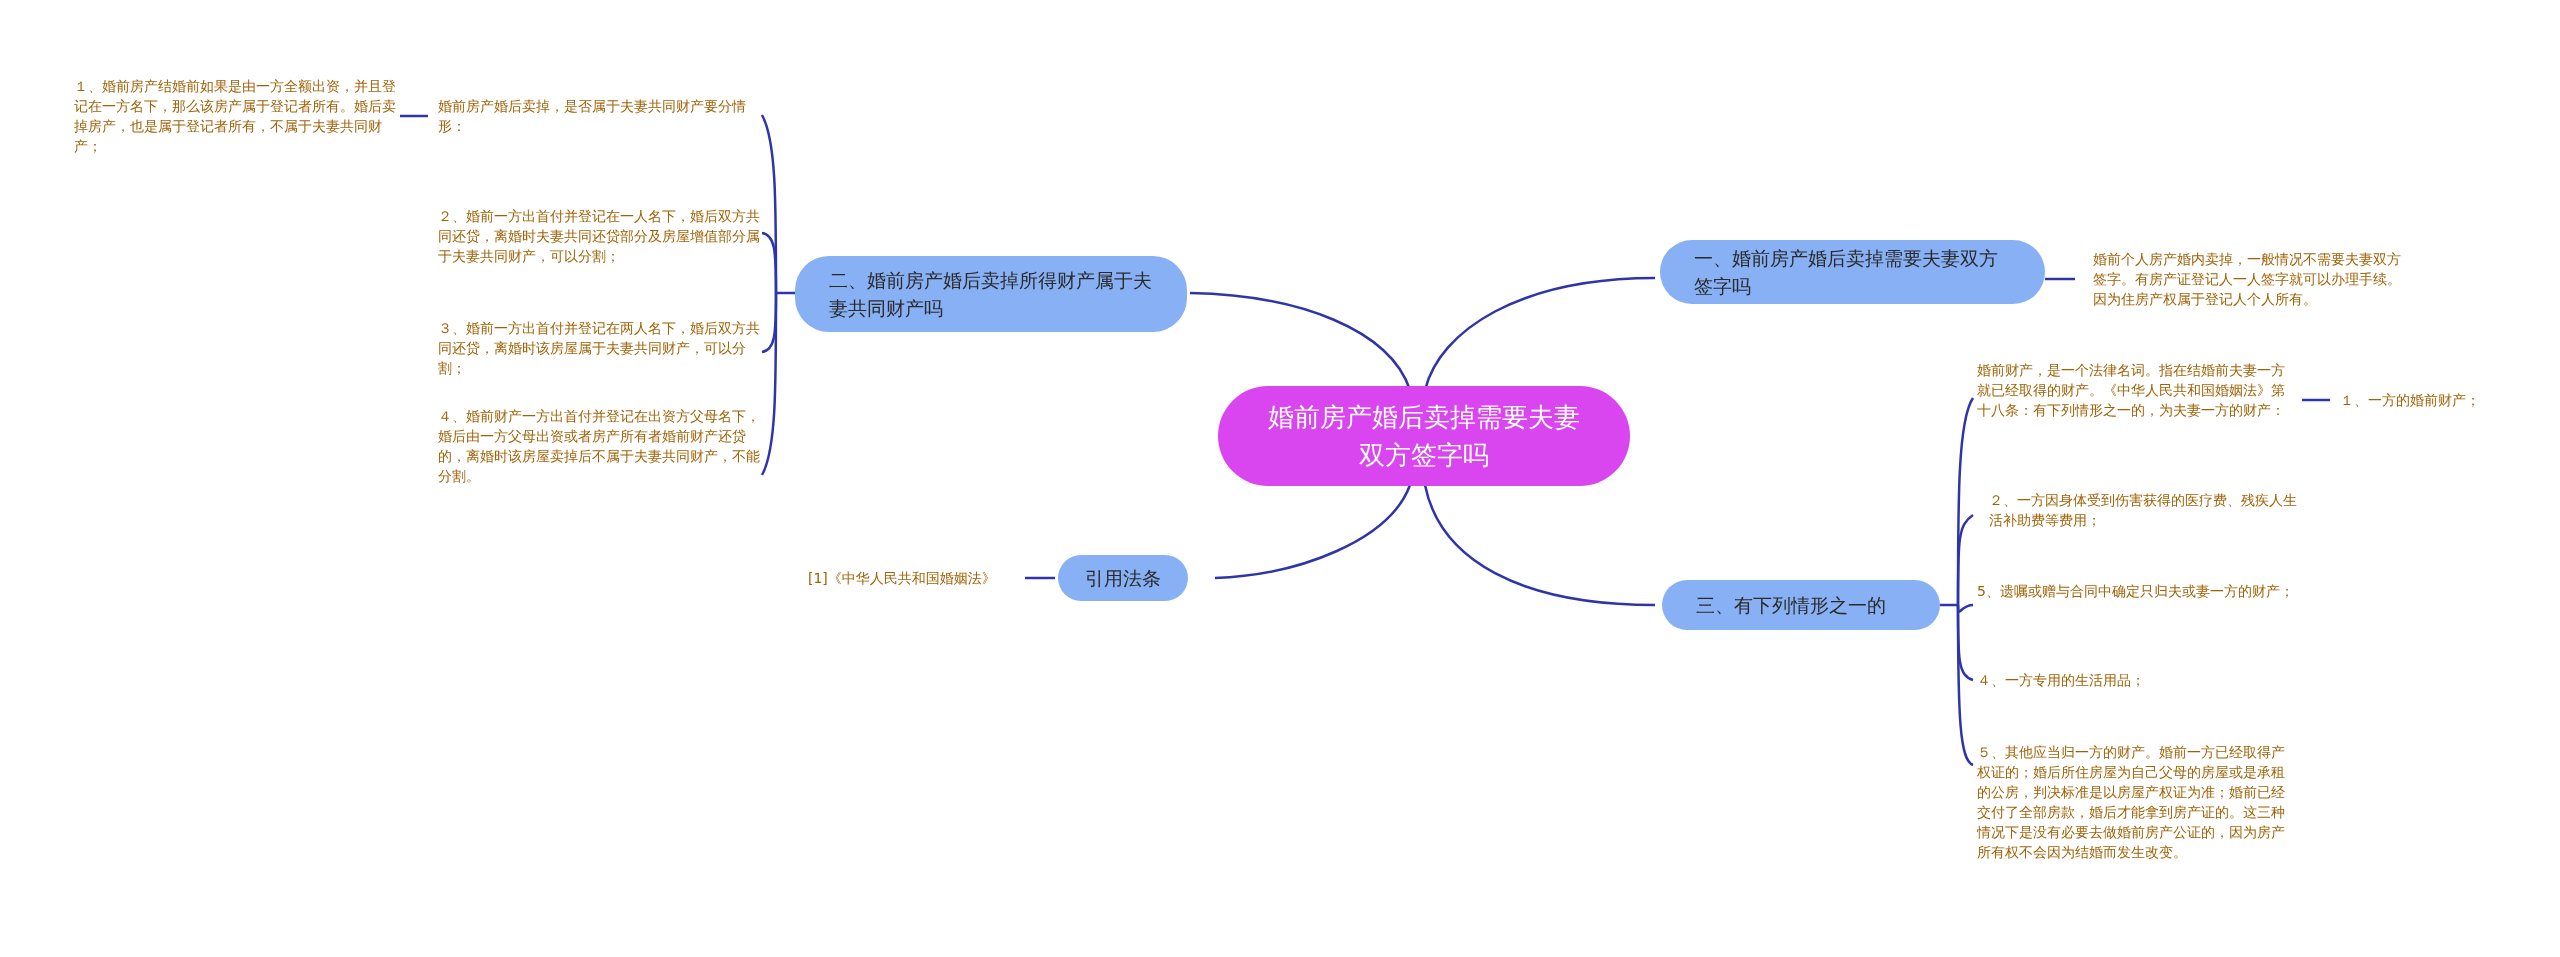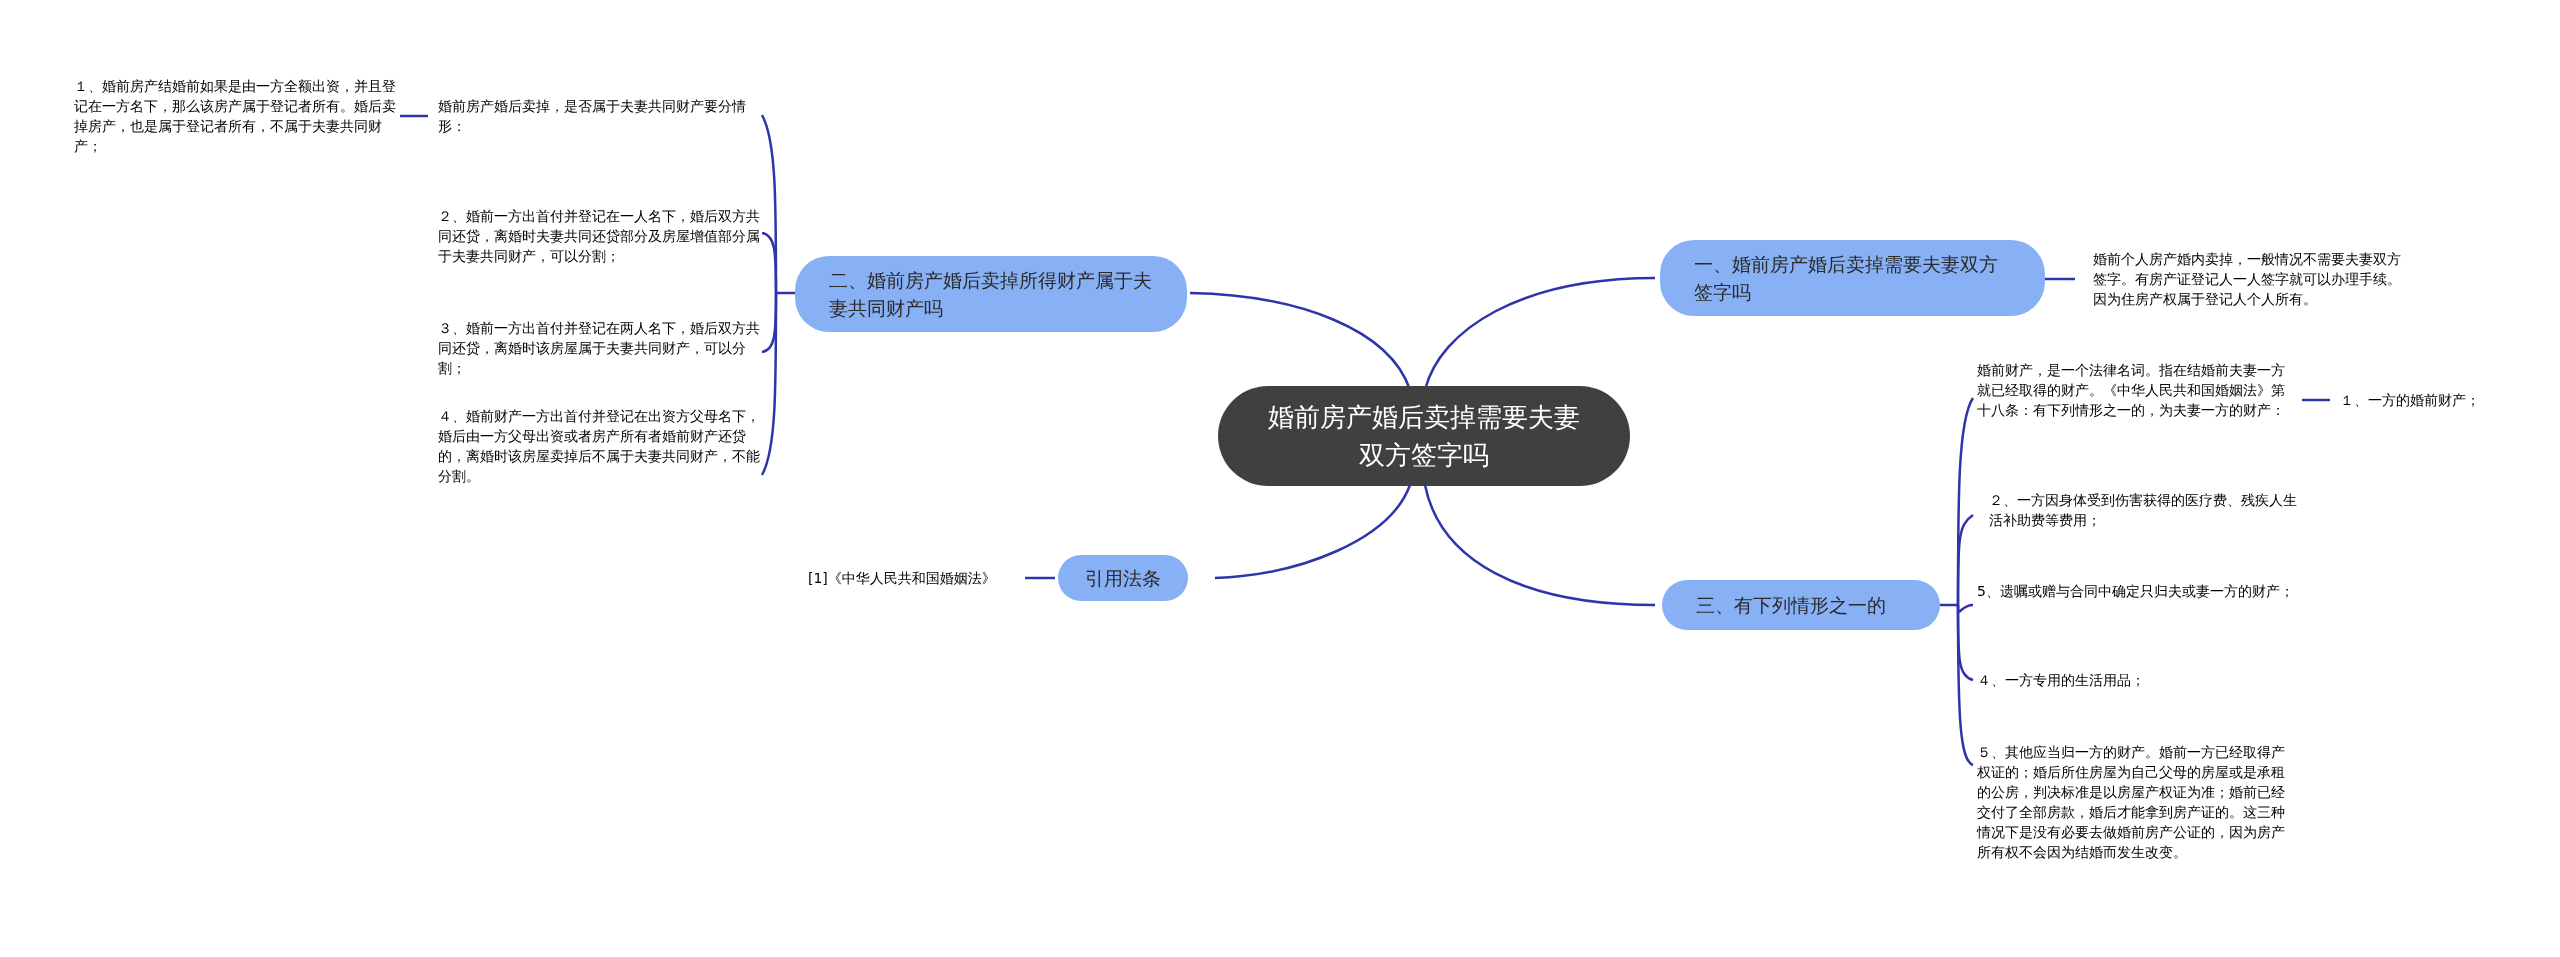--- a/index.html
+++ b/index.html
@@ -1,24 +1,24 @@
 <!DOCTYPE html>
 <html><head>
 <meta charset="utf-8">
 <style>
   html, body { margin:0; padding:0; background:#ffffff; }
   body { width:2560px; height:957px; position:relative; overflow:hidden;
          font-family: "DejaVu Sans", "Liberation Sans", sans-serif; color:#333333; }
   svg.links { position:absolute; left:0; top:0; width:2560px; height:957px; }
   .node { position:absolute; box-sizing:border-box; }
-  .root { background:#404040; color:#ffffff; border-radius:52px; display:flex; align-items:center;
+  .root { background:#d946ef; color:#ffffff; border-radius:52px; display:flex; align-items:center;
           justify-content:center; text-align:center; font-size:26px; line-height:38px; padding:0 40px; }
   .branch { background:#88b0f5; color:#2a2a2a; border-radius:34px; display:flex; align-items:center;
             font-size:19px; line-height:28px; padding:0 34px; }
-  .leaf { font-size:14px; line-height:20px; color:#000000; }
+  .leaf { font-size:14px; line-height:20px; color:#a16207; }
 </style>
 </head>
 <body>
 
 <svg class="links" viewBox="0 0 2560 957">
   <g fill="none" stroke="#2e35a8" stroke-width="2.5">
 
     <path d="M1425 390 C1440 330, 1520 278, 1655 278"></path>
 
     <path d="M1425 485 C1440 560, 1520 605, 1655 605"></path>
@@ -47,21 +47,21 @@
     <path d="M1958 605 C1958 620, 1960 605, 1973 605"></path>
 
     <path d="M2302 400 L2330 400"></path>
   </g>
 </svg>
 
 <div class="node root" style="left:1218px; top:386px; width:412px; height:100px;">
   <span>婚前房产婚后卖掉需要夫妻双方签字吗</span>
 </div>
 
-<div class="node branch" style="left:1660px; top:240px; width:385px; height:76px;">
+<div class="node branch" style="left:1660px; top:240px; width:385px; height:64px;">
   <span>一、婚前房产婚后卖掉需要夫妻双方签字吗</span>
 </div>
 <div class="node leaf" style="left:2093px; top:249px; width:320px;">婚前个人房产婚内卖掉，一般情况不需要夫妻双方签字。有房产证登记人一人签字就可以办理手续。因为住房产权属于登记人个人所有。</div>
 
 <div class="node branch" style="left:795px; top:256px; width:392px; height:76px;">
   <span>二、婚前房产婚后卖掉所得财产属于夫妻共同财产吗</span>
 </div>
 <div class="node leaf" style="left:438px; top:96px; width:330px;">婚前房产婚后卖掉，是否属于夫妻共同财产要分情形：</div>
 <div class="node leaf" style="left:74px; top:76px; width:325px;">１、婚前房产结婚前如果是由一方全额出资，并且登记在一方名下，那么该房产属于登记者所有。婚后卖掉房产，也是属于登记者所有，不属于夫妻共同财产；</div>
 <div class="node leaf" style="left:438px; top:206px; width:330px;">２、婚前一方出首付并登记在一人名下，婚后双方共同还贷，离婚时夫妻共同还贷部分及房屋增值部分属于夫妻共同财产，可以分割；</div>

